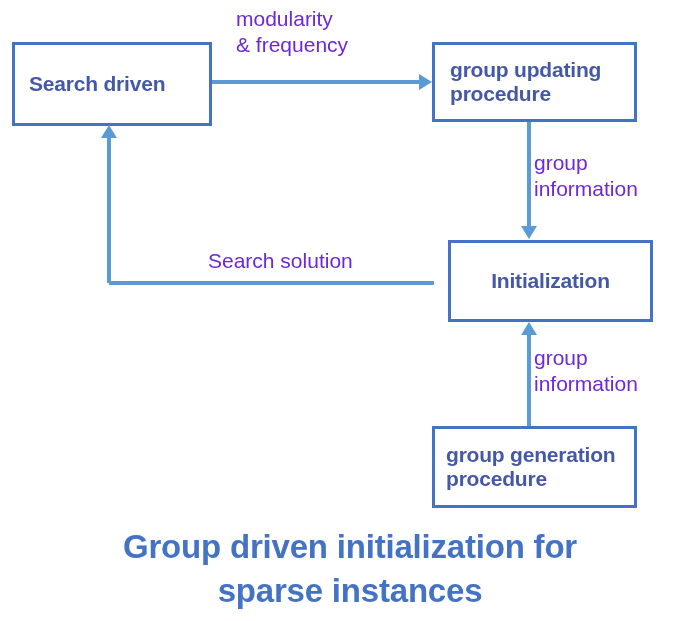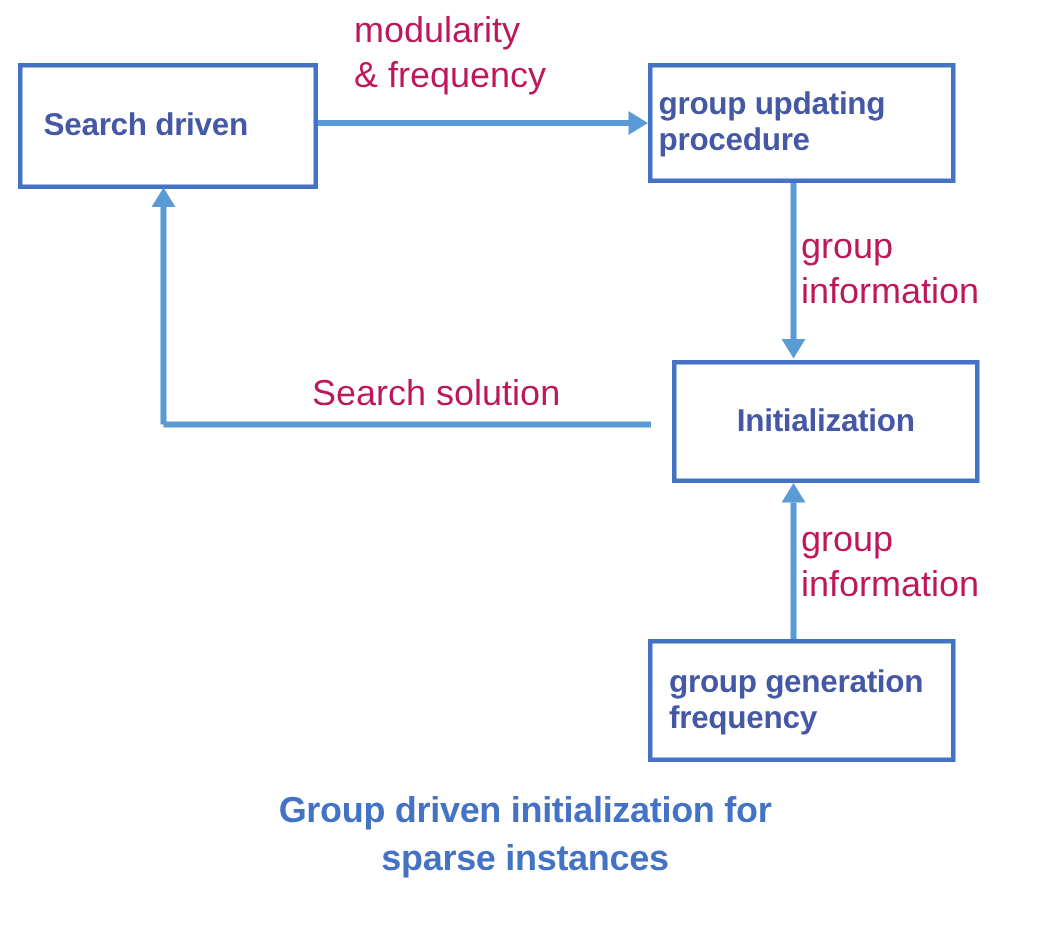--- a/index.html
+++ b/index.html
@@ -44,21 +44,21 @@
     display: block;
     white-space: pre-line;
   }
 
   #node-search {
     left: 12px;  top: 42px;  width: 200px; height: 84px;
     padding-left: 14px;
   }
   #node-group-updating {
     left: 432px; top: 42px;  width: 205px; height: 80px;
-    padding-left: 4px;
+    padding-left: 15px;
   }
   #node-initialization {
     left: 432px; top: 240px; width: 205px; height: 82px;
   }
   #node-group-generation {
     left: 432px; top: 426px; width: 205px; height: 82px;
     padding-left: 11px;
   }
   #node-group-generation .node-label {
     width: 215px;  
@@ -106,40 +106,40 @@
   #edge3-head   { left: 521px; top: 322px; }
 
   
   #edge4-line-h { left: 109px; top: 281px; width: 325px; }
   #edge4-line-v { left: 107px; top: 138px; height: 145px; }
   #edge4-head   { left: 101px; top: 125px; }
 
   
   .edge-label {
     position: absolute;
-    color: #be185d;
-    font-size: 24px;
+    color: #6d28d9;
+    font-size: 21px;
     line-height: 1.26;
     white-space: pre-line;
   }
   #label-modularity     { left: 236px; top: 6px;   width: 200px; }
   #label-group-info-top { left: 534px; top: 150px; width: 160px; }
   #label-group-info-bot { left: 534px; top: 345px; width: 160px; }
   #label-initial-sol    { left: 208px; top: 248px; width: 220px; }
 
   
   #caption {
     position: absolute;
     left: 0;
     top: 525px;
     width: 700px;
     text-align: center;
     color: #4472C4;
     font-weight: bold;
-    font-size: 24px;
+    font-size: 33px;
     line-height: 1.32;
     white-space: pre-line;
     letter-spacing: -0.2px;
   }
 </style>
 </head>
 <body>
 
 <div id="canvas">
 
@@ -151,21 +151,21 @@
     <span class="node-label">group updating
 procedure</span>
   </div>
 
   <div class="node center-text" id="node-initialization">
     <span class="node-label">Initialization</span>
   </div>
 
   <div class="node left-text" id="node-group-generation">
     <span class="node-label">group generation
-frequency</span>
+procedure</span>
   </div>
 
   <div class="edge edge-h" id="edge1-line"></div>
   <div class="arrowhead arrow-right" id="edge1-head"></div>
 
   <div class="edge edge-v" id="edge2-line"></div>
   <div class="arrowhead arrow-down" id="edge2-head"></div>
 
   <div class="edge edge-v" id="edge3-line"></div>
   <div class="arrowhead arrow-up" id="edge3-head"></div>

